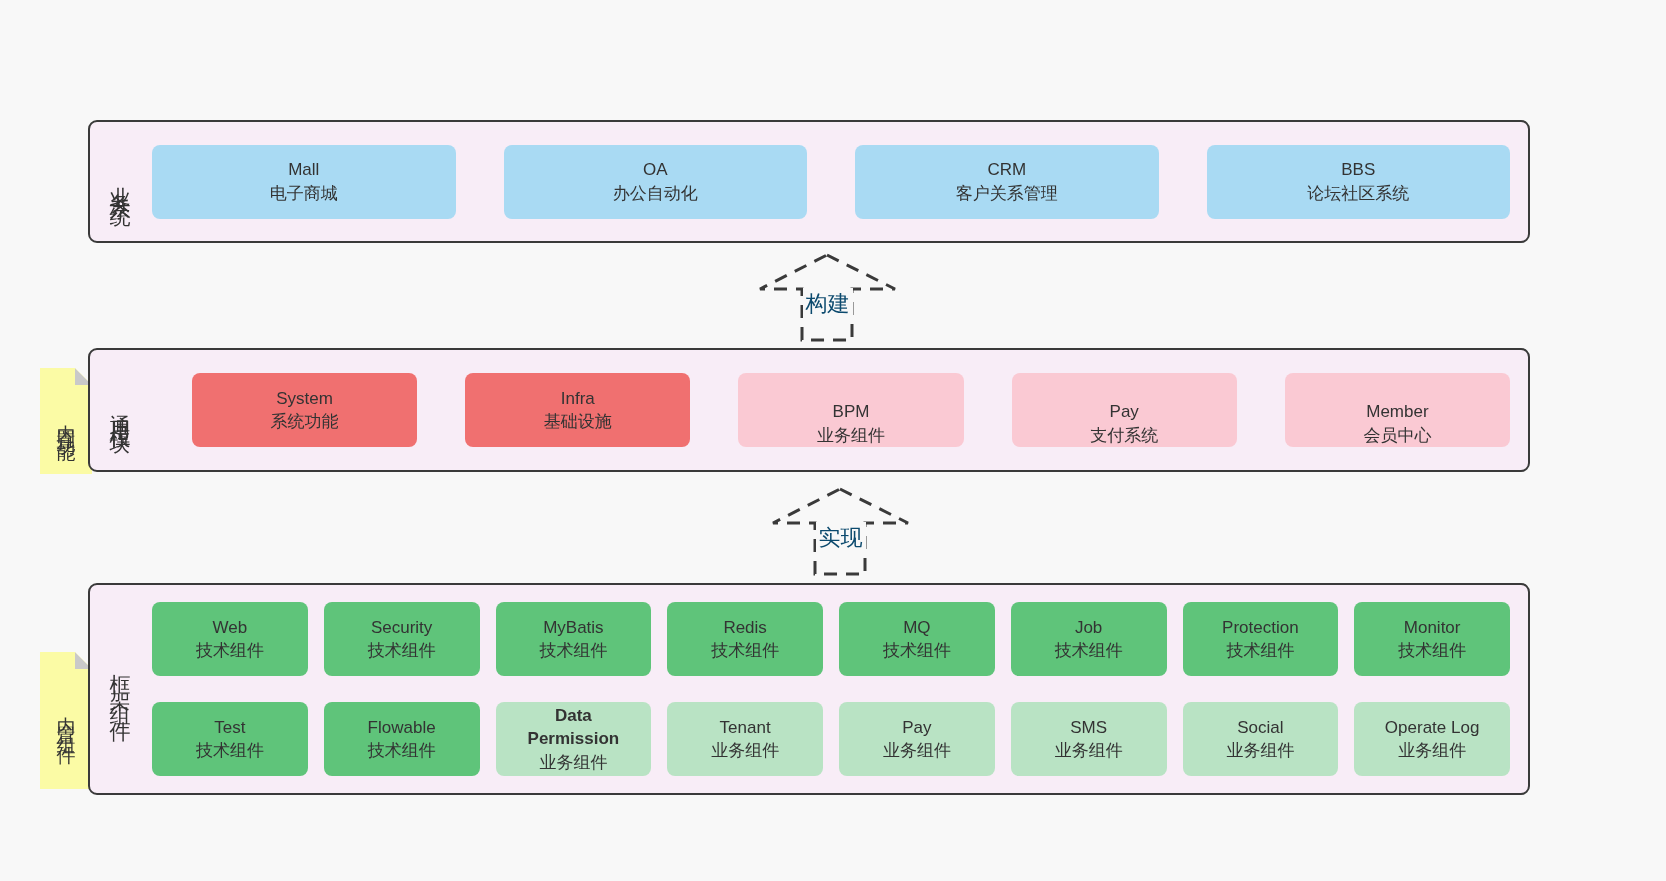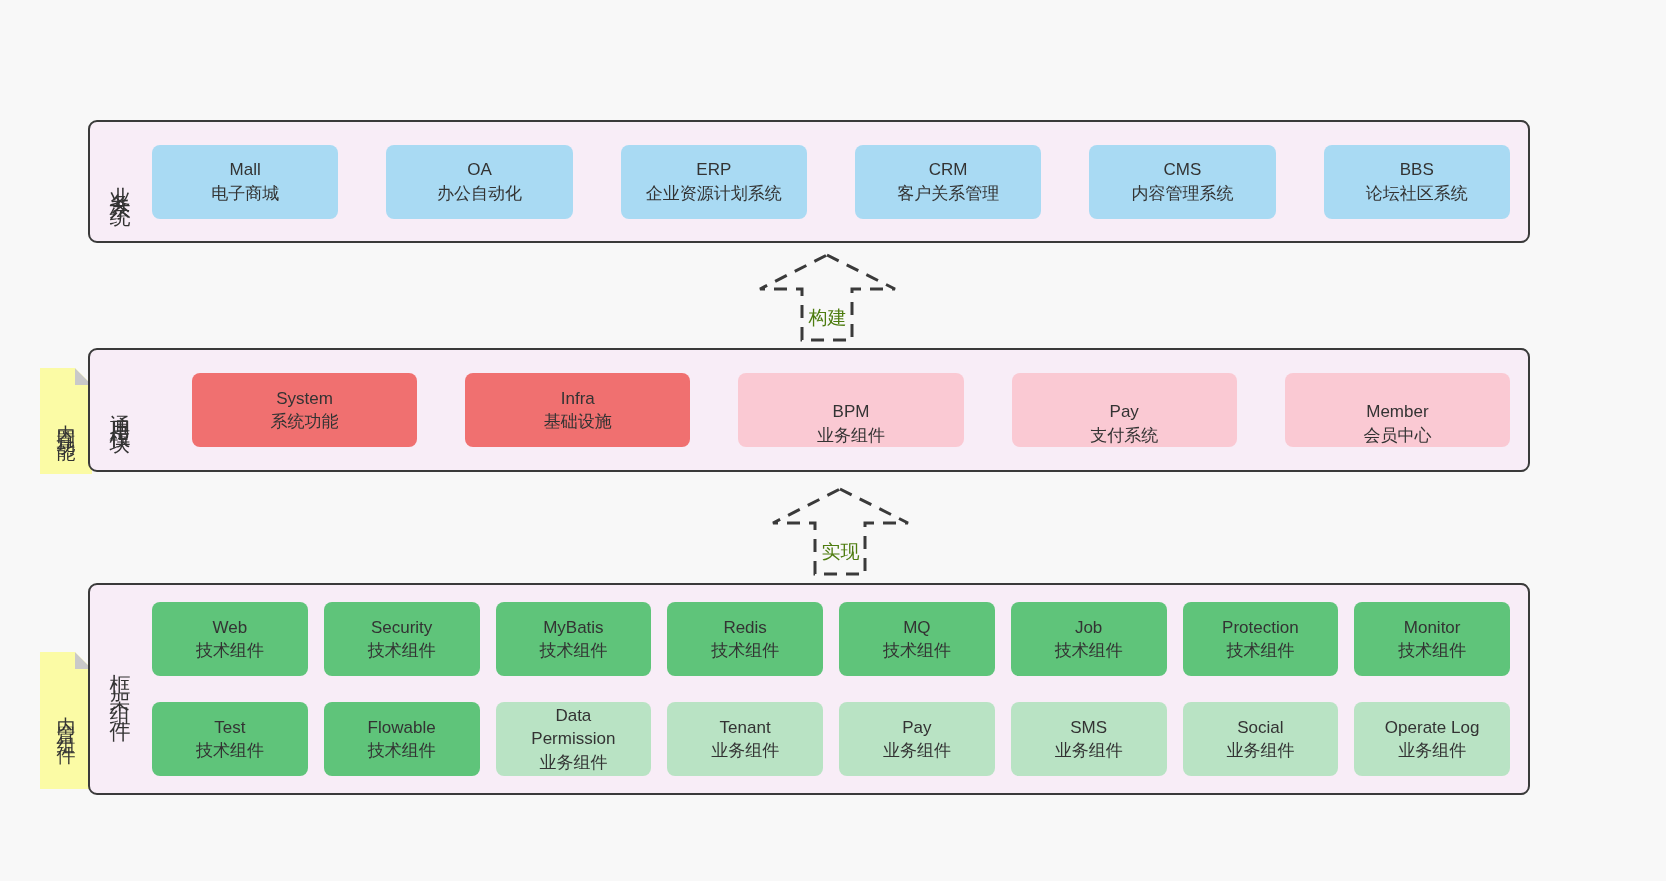--- a/index.html
+++ b/index.html
@@ -61,21 +61,21 @@
     align-items:center;
     text-align:center;
     padding:0 8px;
     box-sizing:border-box;
   }
   .box-line{
     font-size:17px;
     line-height:1.38;
     color:#333;
   }
-  [data-name="box-data-permission"] .box-title{max-width:96px;}
+  [data-name="box-data-permission"] .box-title{max-width:96px;font-weight:bold;}
   .v-blue{background:var(--blue-box,#a9daf3);}
   .v-red{background:var(--red-box,#f07070);}
   .v-pink{background:var(--pink-box,#fac9d3);justify-content:flex-end;}
   .v-green{background:var(--green-box,#5fc47a);}
   .v-lightgreen{background:var(--light-green-box,#b9e3c4);}
   .note{
     position:absolute;
     left:40px;
     width:52px;
     background:var(--note-bg,#fbfba5);
@@ -113,54 +113,46 @@
   .arrow-implement{left:768px;top:486px;text-align:center;}
   .arrow svg{position:absolute;inset:0;}
   .arrow-path{
     fill:none;
     stroke:var(--panel-border,#3a3a3a);
     stroke-width:3;
     stroke-dasharray:13 9;
   }
   .arrow-label{
     position:absolute;
-    left:50%;top:52px;
+    left:50%;top:36px;
     transform:translateX(-50%);
     background:var(--page-bg,#f8f8f8);
-    font-size:19px;
+    font-size:22px;
     padding:1px 3px;
-    color:#4d7c0f;
+    color:#0c4a6e;
     white-space:nowrap;
   }
 </style>
 </head>
 <body>
 
 <div class="panel panel-business" data-name="panel-business-systems">
   <div class="panel-label" data-name="panel-business-label">业务系统</div>
   <div class="boxes" data-name="business-boxes-row">
     <div class="box v-blue" data-name="box-mall">
       <div class="box-line box-title" data-name="box-title">Mall</div>
       <div class="box-line box-subtitle" data-name="box-subtitle">电子商城</div>
     </div>
     <div class="box v-blue" data-name="box-oa">
       <div class="box-line box-title" data-name="box-title">OA</div>
       <div class="box-line box-subtitle" data-name="box-subtitle">办公自动化</div>
     </div>
-    <div class="box v-blue" data-name="box-erp">
-      <div class="box-line box-title" data-name="box-title">ERP</div>
-      <div class="box-line box-subtitle" data-name="box-subtitle">企业资源计划系统</div>
-    </div>
     <div class="box v-blue" data-name="box-crm">
       <div class="box-line box-title" data-name="box-title">CRM</div>
       <div class="box-line box-subtitle" data-name="box-subtitle">客户关系管理</div>
-    </div>
-    <div class="box v-blue" data-name="box-cms">
-      <div class="box-line box-title" data-name="box-title">CMS</div>
-      <div class="box-line box-subtitle" data-name="box-subtitle">内容管理系统</div>
     </div>
     <div class="box v-blue" data-name="box-bbs">
       <div class="box-line box-title" data-name="box-title">BBS</div>
       <div class="box-line box-subtitle" data-name="box-subtitle">论坛社区系统</div>
     </div>
   </div>
 </div>
 
 <div class="arrow arrow-build" data-name="build-arrow">
   <svg viewBox="0 0 145 92" data-name="up-arrow-dashed-icon">

